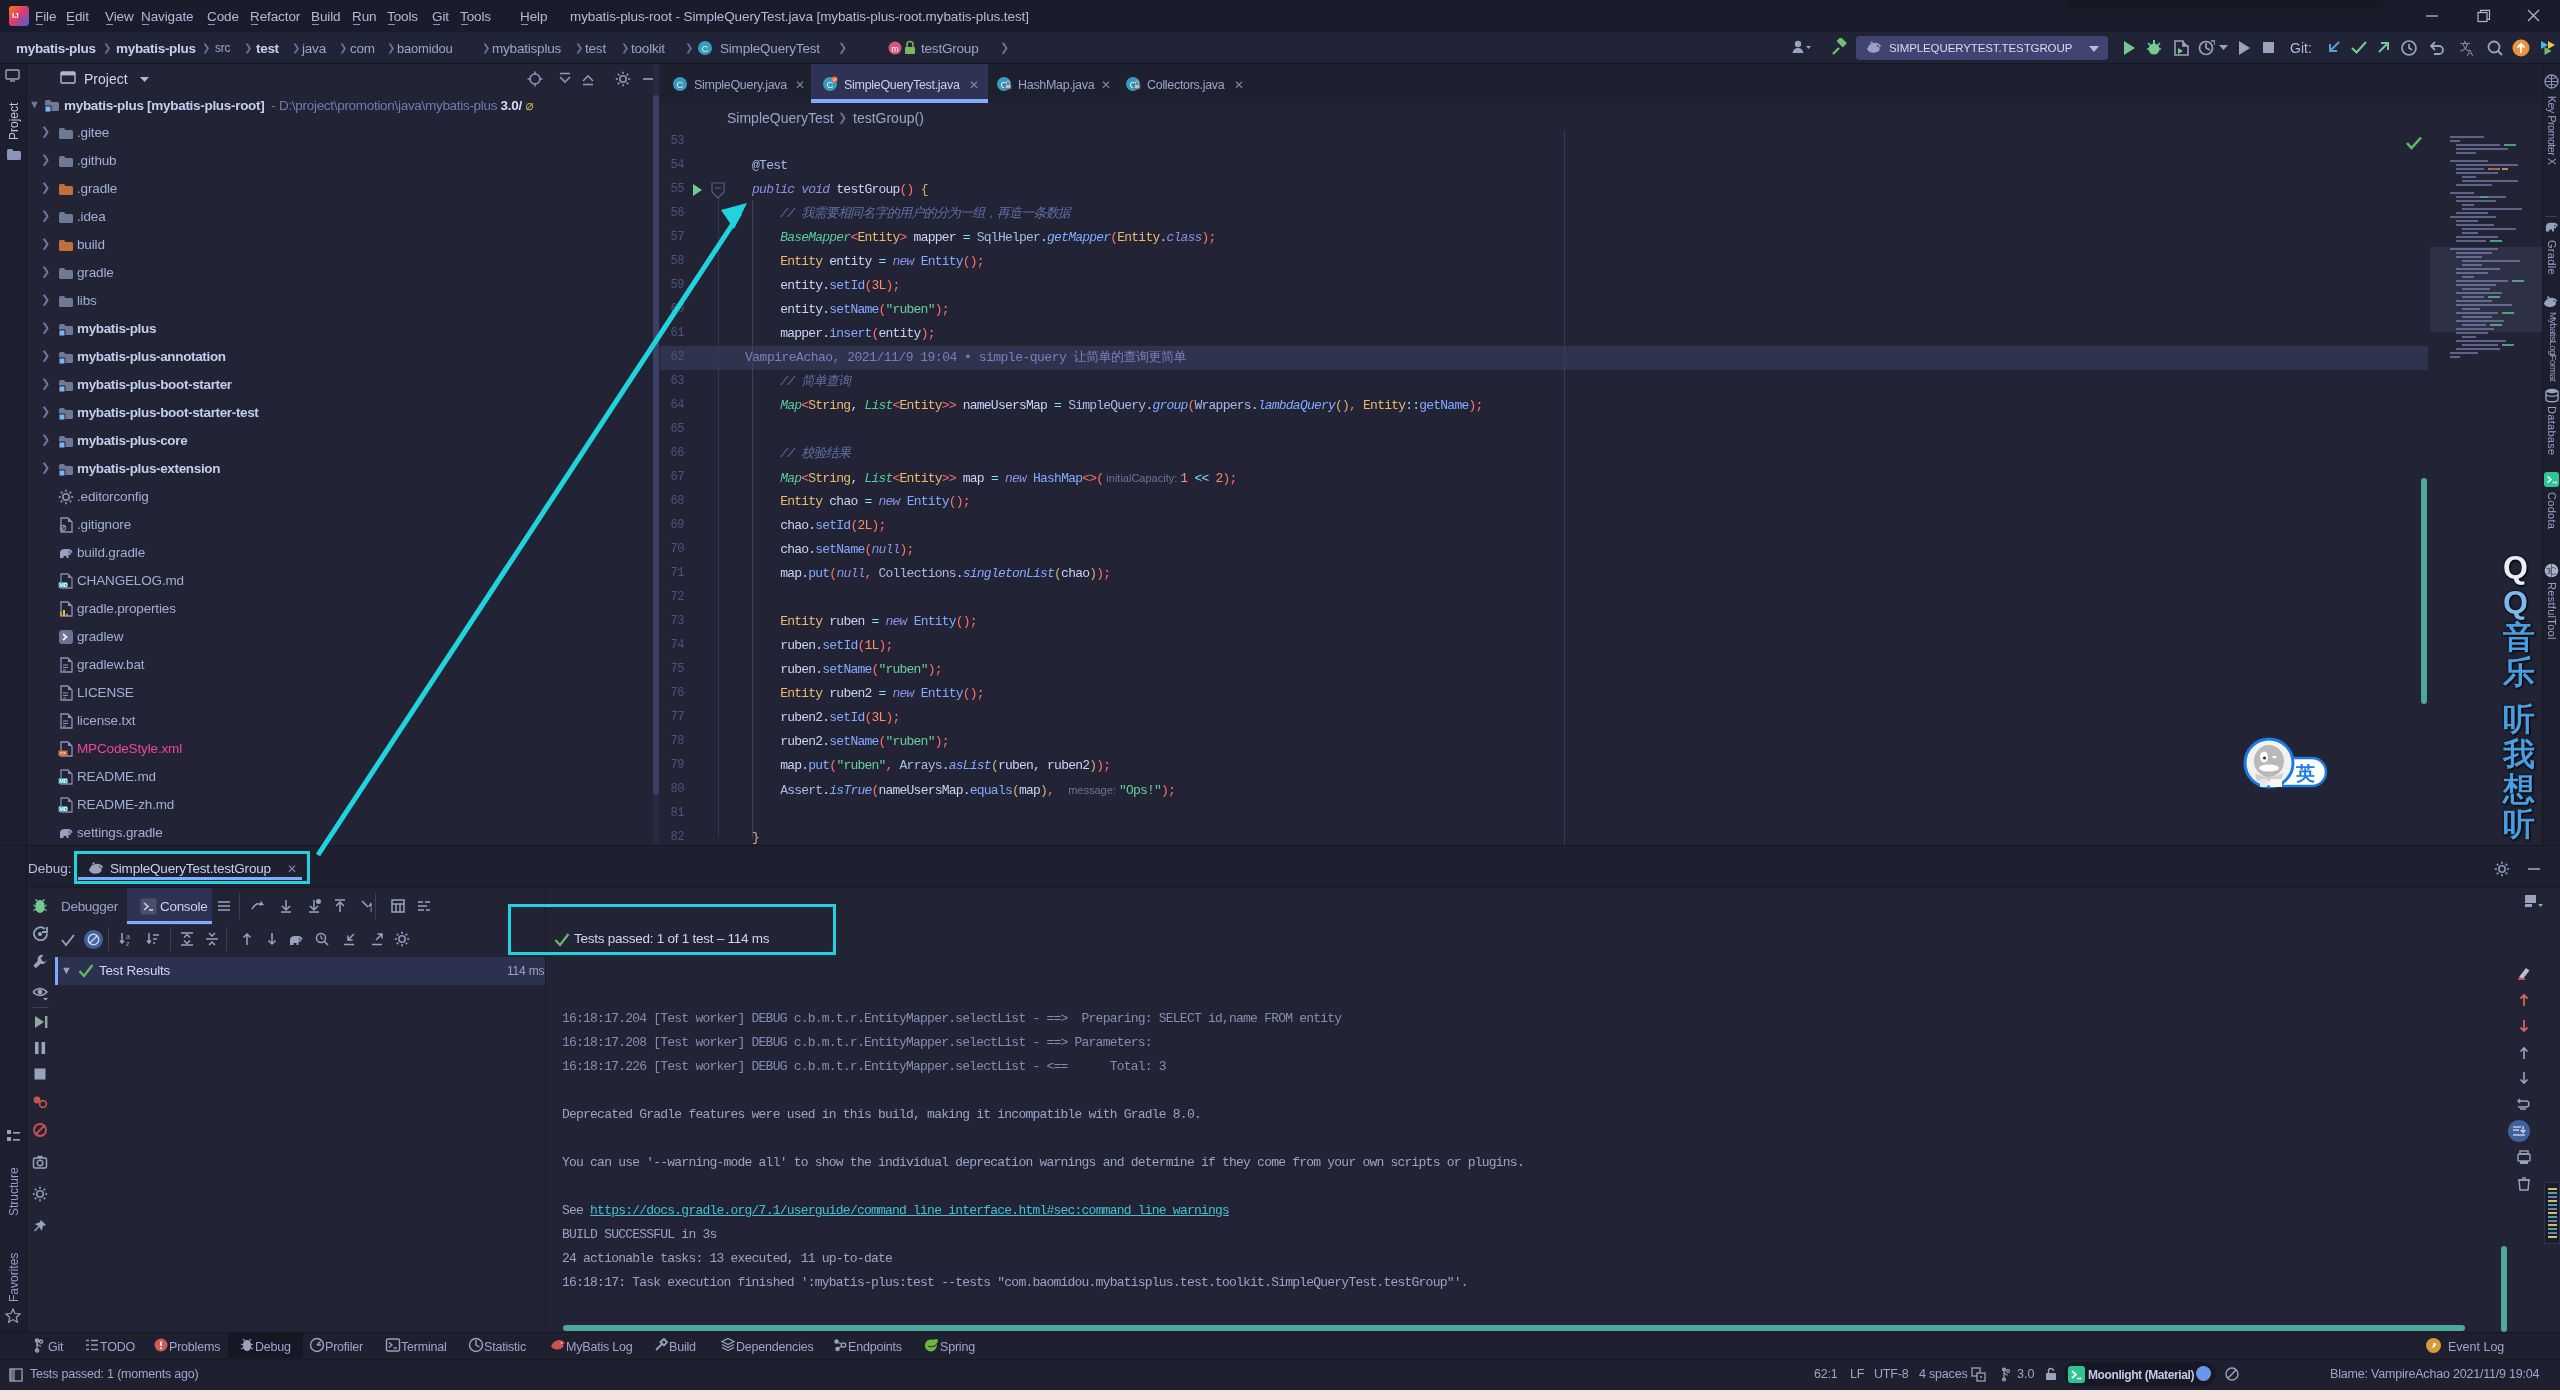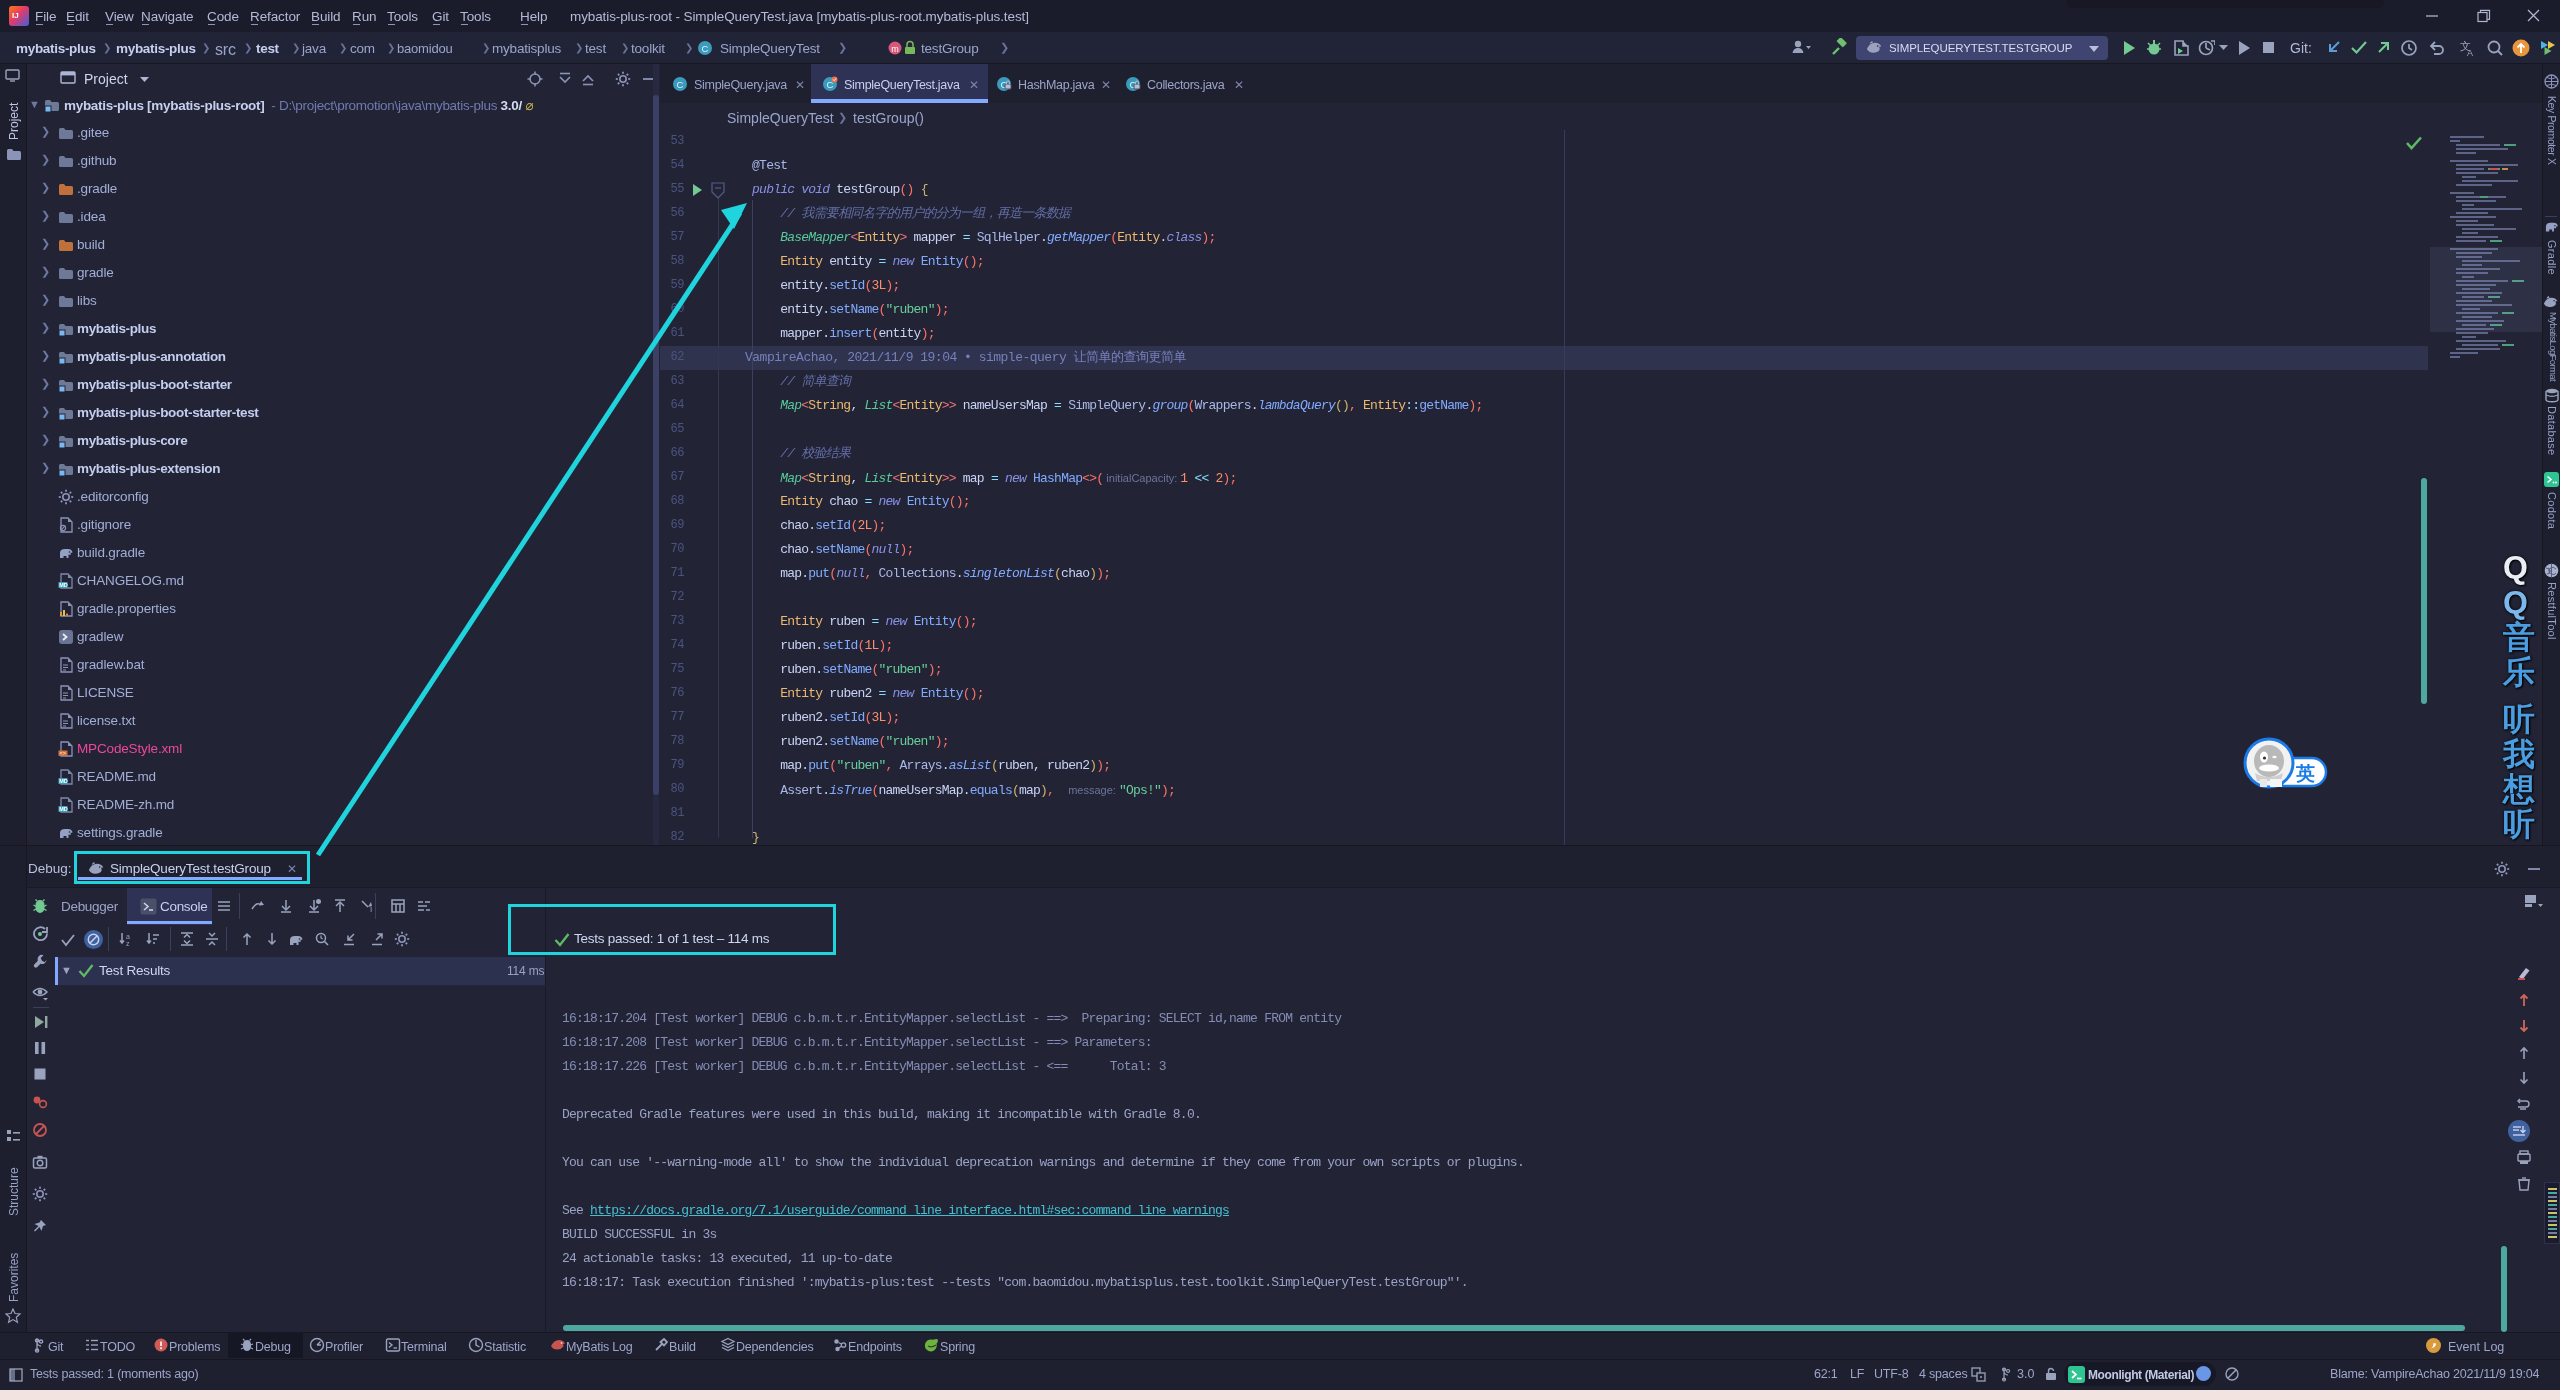--- a/index.html
+++ b/index.html
@@ -69,21 +69,21 @@
     </svg>
 <svg class="abs" style="left:2526px;top:8px" width="16" height="16" viewBox="0 0 16 16">
       <path d="M2 2 L13 13 M13 2 L2 13" stroke="#b0b6d0" stroke-width="1.3"></path>
     </svg>
 <div class="abs" style="left:2067px;top:0;width:317px;height:8px;background:#171822;border-radius:0 0 5px 5px;opacity:.9"></div>
 <div class="abs" style="left:0;top:32px;width:2560px;height:32px;background:#212337;border-bottom:1px solid #17181f"></div>
 <div class="abs" style="left:16px;top:41px;font-size:13.5px;font-weight:bold;color:#c6cfee;letter-spacing:-0.3px">mybatis-plus</div>
 <div class="abs" style="left:103px;top:42px;font-size:10px;color:#6b7299">❯</div>
 <div class="abs" style="left:116px;top:41px;font-size:13.5px;font-weight:bold;color:#c6cfee;letter-spacing:-0.3px">mybatis-plus</div>
 <div class="abs" style="left:202px;top:42px;font-size:10px;color:#6b7299">❯</div>
-<div class="abs" style="left:215px;top:41px;font-size:16px;color:#9aa5cc;letter-spacing:-0.2px">src</div>
+<div class="abs" style="left:215px;top:41px;font-size:12px;color:#9aa5cc;letter-spacing:-0.2px">src</div>
 <div class="abs" style="left:244px;top:42px;font-size:10px;color:#6b7299">❯</div>
 <div class="abs" style="left:256px;top:41px;font-size:13.5px;font-weight:bold;color:#c6cfee;letter-spacing:-0.3px">test</div>
 <div class="abs" style="left:292px;top:42px;font-size:10px;color:#6b7299">❯</div>
 <div class="abs" style="left:302px;top:41px;font-size:13.5px;color:#9aa5cc;letter-spacing:-0.2px">java</div>
 <div class="abs" style="left:339px;top:42px;font-size:10px;color:#6b7299">❯</div>
 <div class="abs" style="left:350px;top:41px;font-size:13.5px;color:#9aa5cc;letter-spacing:-0.2px">com</div>
 <div class="abs" style="left:387px;top:42px;font-size:10px;color:#6b7299">❯</div>
 <div class="abs" style="left:397px;top:41px;font-size:13px;color:#9aa5cc;letter-spacing:-0.2px">baomidou</div>
 <div class="abs" style="left:482px;top:42px;font-size:10px;color:#6b7299">❯</div>
 <div class="abs" style="left:492px;top:41px;font-size:13.5px;color:#9aa5cc;letter-spacing:-0.2px">mybatisplus</div>

